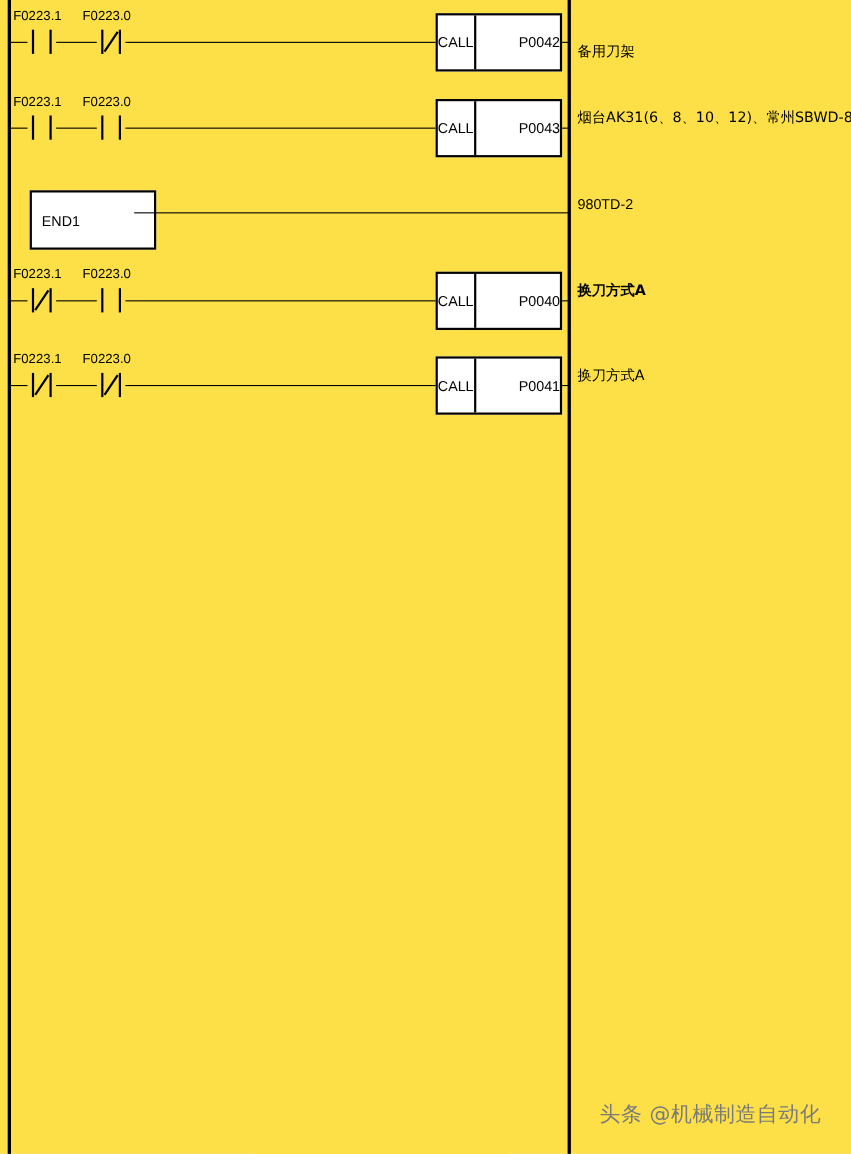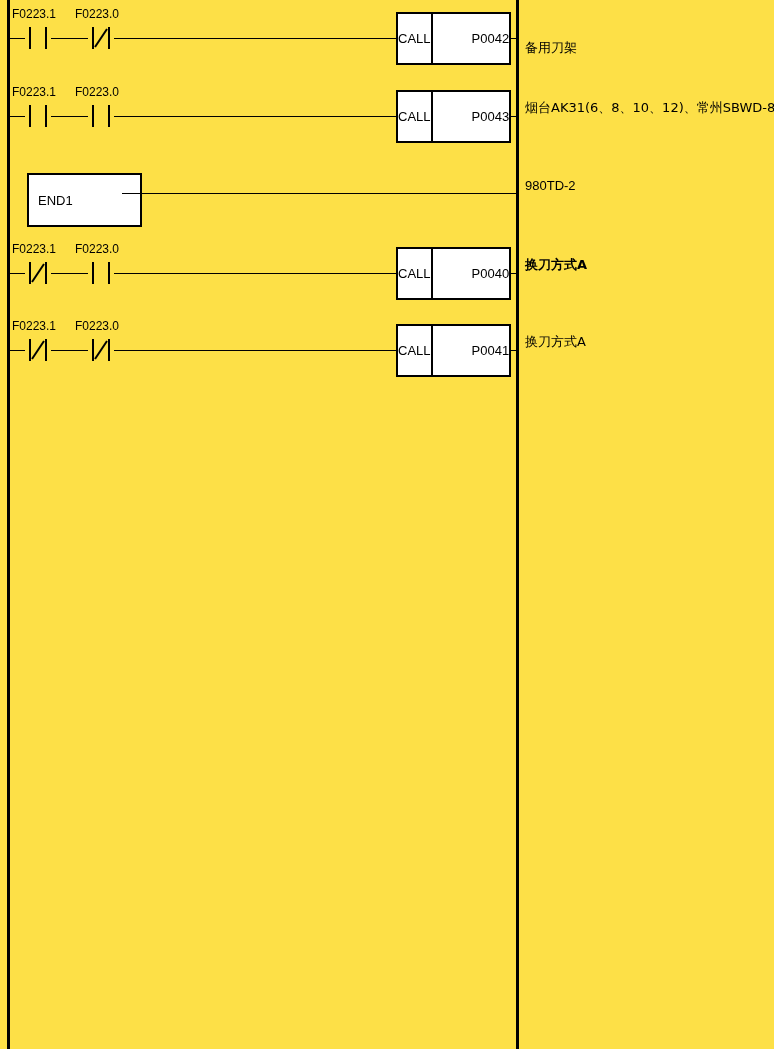--- a/index.html
+++ b/index.html
@@ -253,14 +253,15 @@
     <div class="wire" style="left:114px; top:350px; width:284px;"></div>
 
     <div class="block block-call" style="top:324px;">
       <div class="cell cell-op">CALL</div>
       <div class="cell cell-arg">P0041</div>
     </div>
     <div class="wire" style="left:510px; top:350px; width:8px;"></div>
     <div class="comment comment-cn" style="top:334px;">换刀方式A</div>
   </div>
 
+  <div class="watermark">头条 @机械制造自动化</div>
 
 </div>
 
 </body></html>

